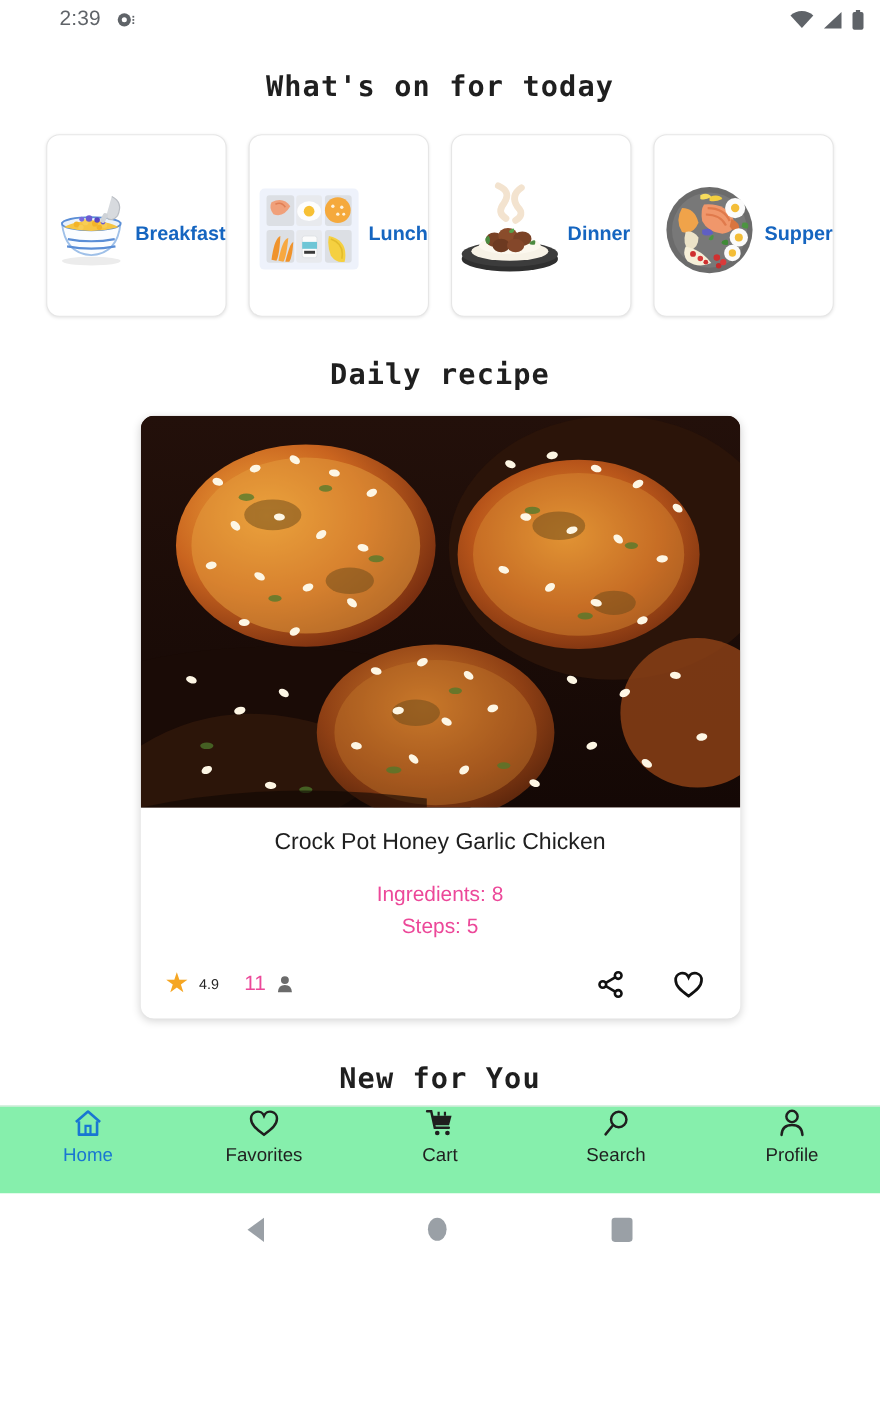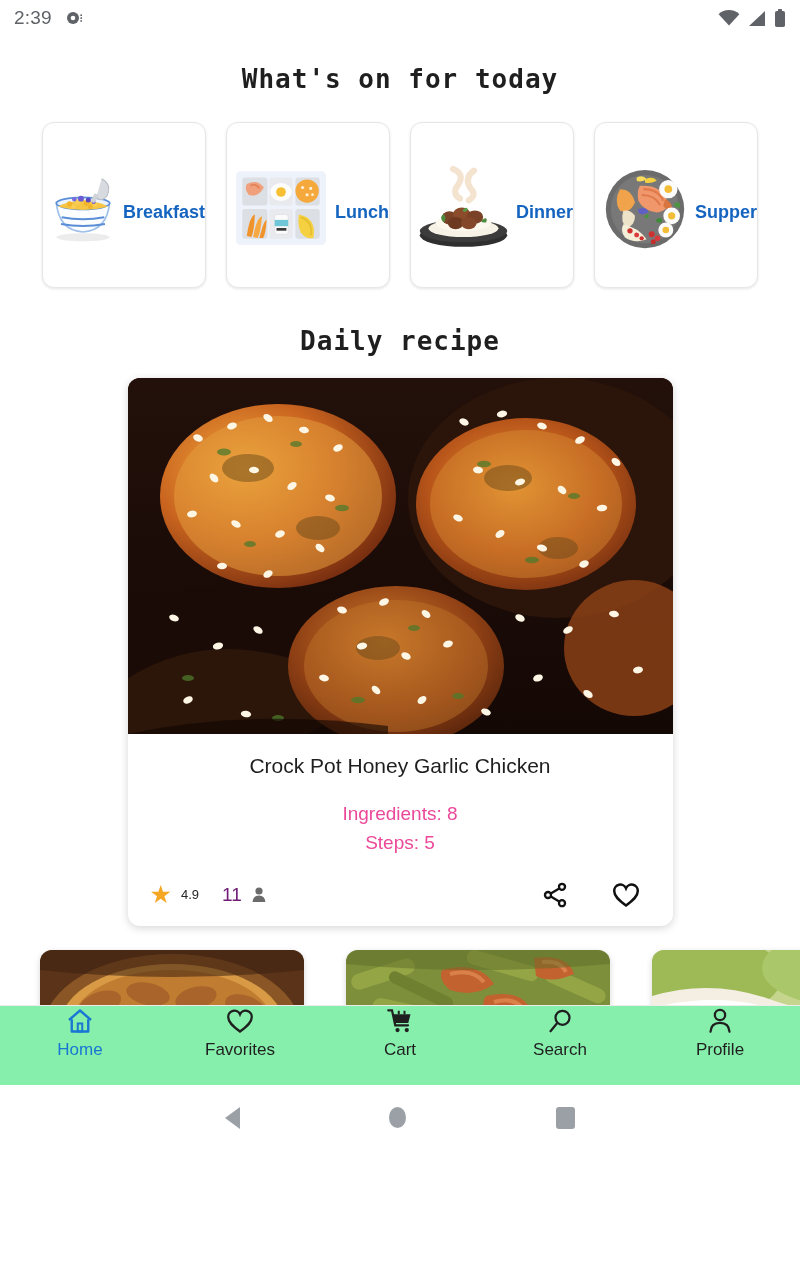--- a/index.html
+++ b/index.html
@@ -2,21 +2,21 @@
 <html><head>
 <meta charset="utf-8">
 <style>
   * { margin:0; padding:0; box-sizing:border-box; }
   html, body {
     width:800px; height:1280px;
     background:#ffffff;
     font-family:"Liberation Sans", sans-serif;
     overflow:hidden;
   }
-  .phone { position:relative; width:800px; height:1150px; background:#fff; }
+  .phone { position:relative; width:800px; height:1150px; background:#fff;padding-left:40px; }
 
   
   .statusbar {
     height:36px; display:flex; align-items:center;
     justify-content:space-between; padding:0 14px;
   }
   .sb-left { display:flex; align-items:center; gap:12px; }
   .sb-time { font-size:19px; color:#5f6368; letter-spacing:.2px; }
   .sb-noti { display:block; }
   .sb-right { display:flex; align-items:center; gap:7px; }
@@ -72,21 +72,21 @@
   .recipe-body { padding:20px 22px 16px; }
   .recipe-title { font-size:21px; color:#1f1f1f; }
   .recipe-meta  { margin-top:22px; font-size:19px; color:#ec4899; line-height:1.52; }
   .recipe-foot {
     margin-top:22px; display:flex; align-items:center;
     justify-content:space-between;
   }
   .rating { display:flex; align-items:center; gap:9px; }
   .star { color:#f5a623; font-size:25px; line-height:1; }
   .rating-val { font-size:13px; color:#262626; }
-  .rating-cnt { font-size:19px; color:#701a75; margin-left:14px; }
+  .rating-cnt { font-size:19px; color:#ec4899; margin-left:14px; }
   .foot-actions { display:flex; align-items:center; gap:42px; padding-right:10px; }
 
   
   .new-row {
     display:flex; gap:42px; margin-top:24px;
     padding-left:40px;
   }
   .new-card {
     flex:0 0 auto; width:264px; height:120px;
     border-radius:12px; overflow:hidden;
@@ -407,20 +407,21 @@
               <line x1="8.4" y1="13.3" x2="15.6" y2="17.6" stroke="#111" stroke-width="2"></line>
             </svg>
             <svg width="30" height="30" viewBox="0 0 24 24">
               <path d="M12 20.4 C6 16 2.6 13 2.6 9 A4.9 4.9 0 0 1 12 6.7 A4.9 4.9 0 0 1 21.4 9 C21.4 13 18 16 12 20.4Z" fill="none" stroke="#111" stroke-width="2"></path>
             </svg>
           </div>
         </div>
       </div>
     </div>
 
+    <div class="section-title t-new">New for You</div>
 
     <div class="new-row">
 
       <div class="new-card">
         <svg width="264" height="120" viewBox="0 0 264 120" preserveAspectRatio="none">
           <rect width="264" height="120" fill="#5a3318"></rect>
           <ellipse cx="132" cy="78" rx="128" ry="74" fill="#8a5626"></ellipse>
           <ellipse cx="132" cy="76" rx="112" ry="62" fill="#d89a44"></ellipse>
           <ellipse cx="132" cy="74" rx="100" ry="54" fill="#c07c30"></ellipse>
           <g fill="#a8642a">

